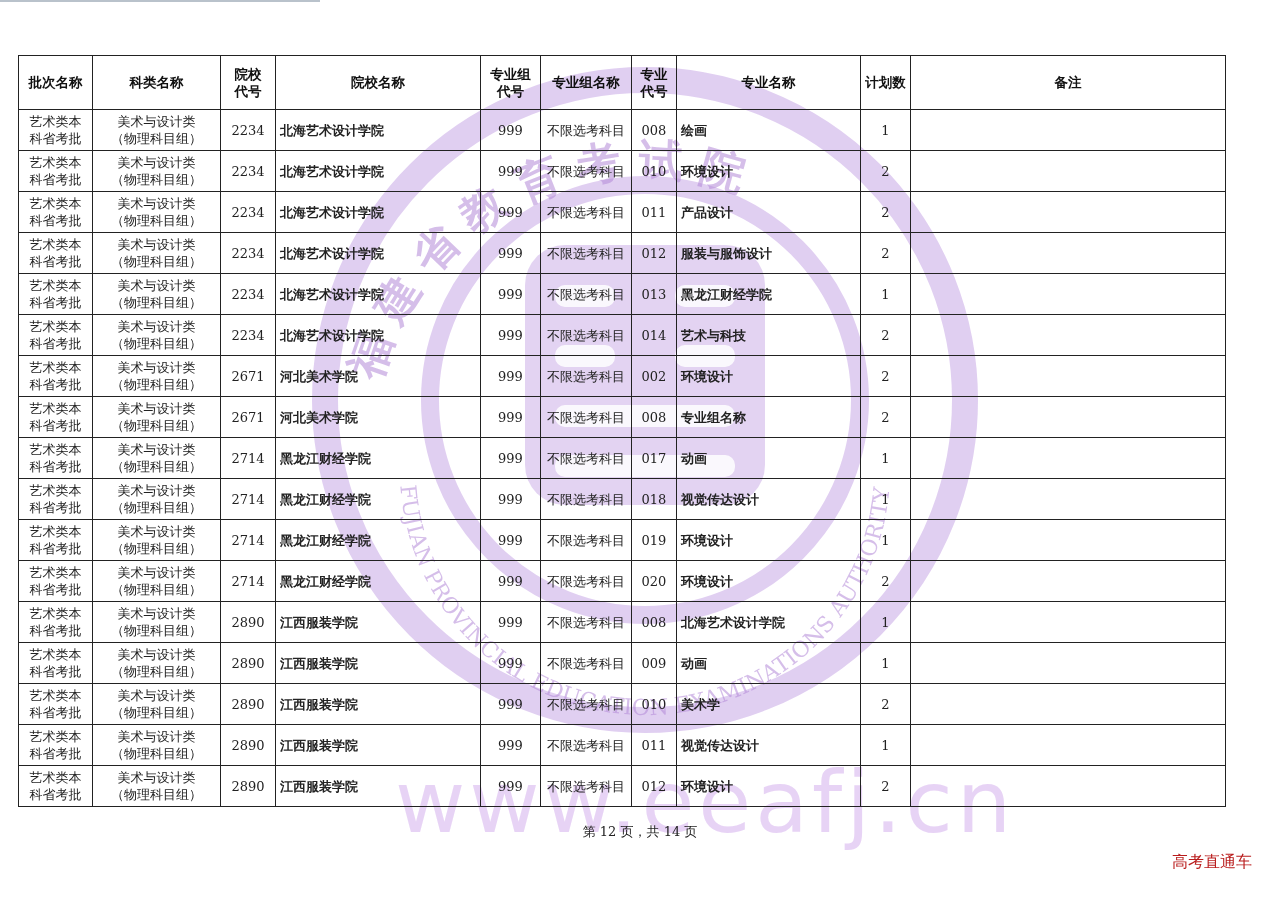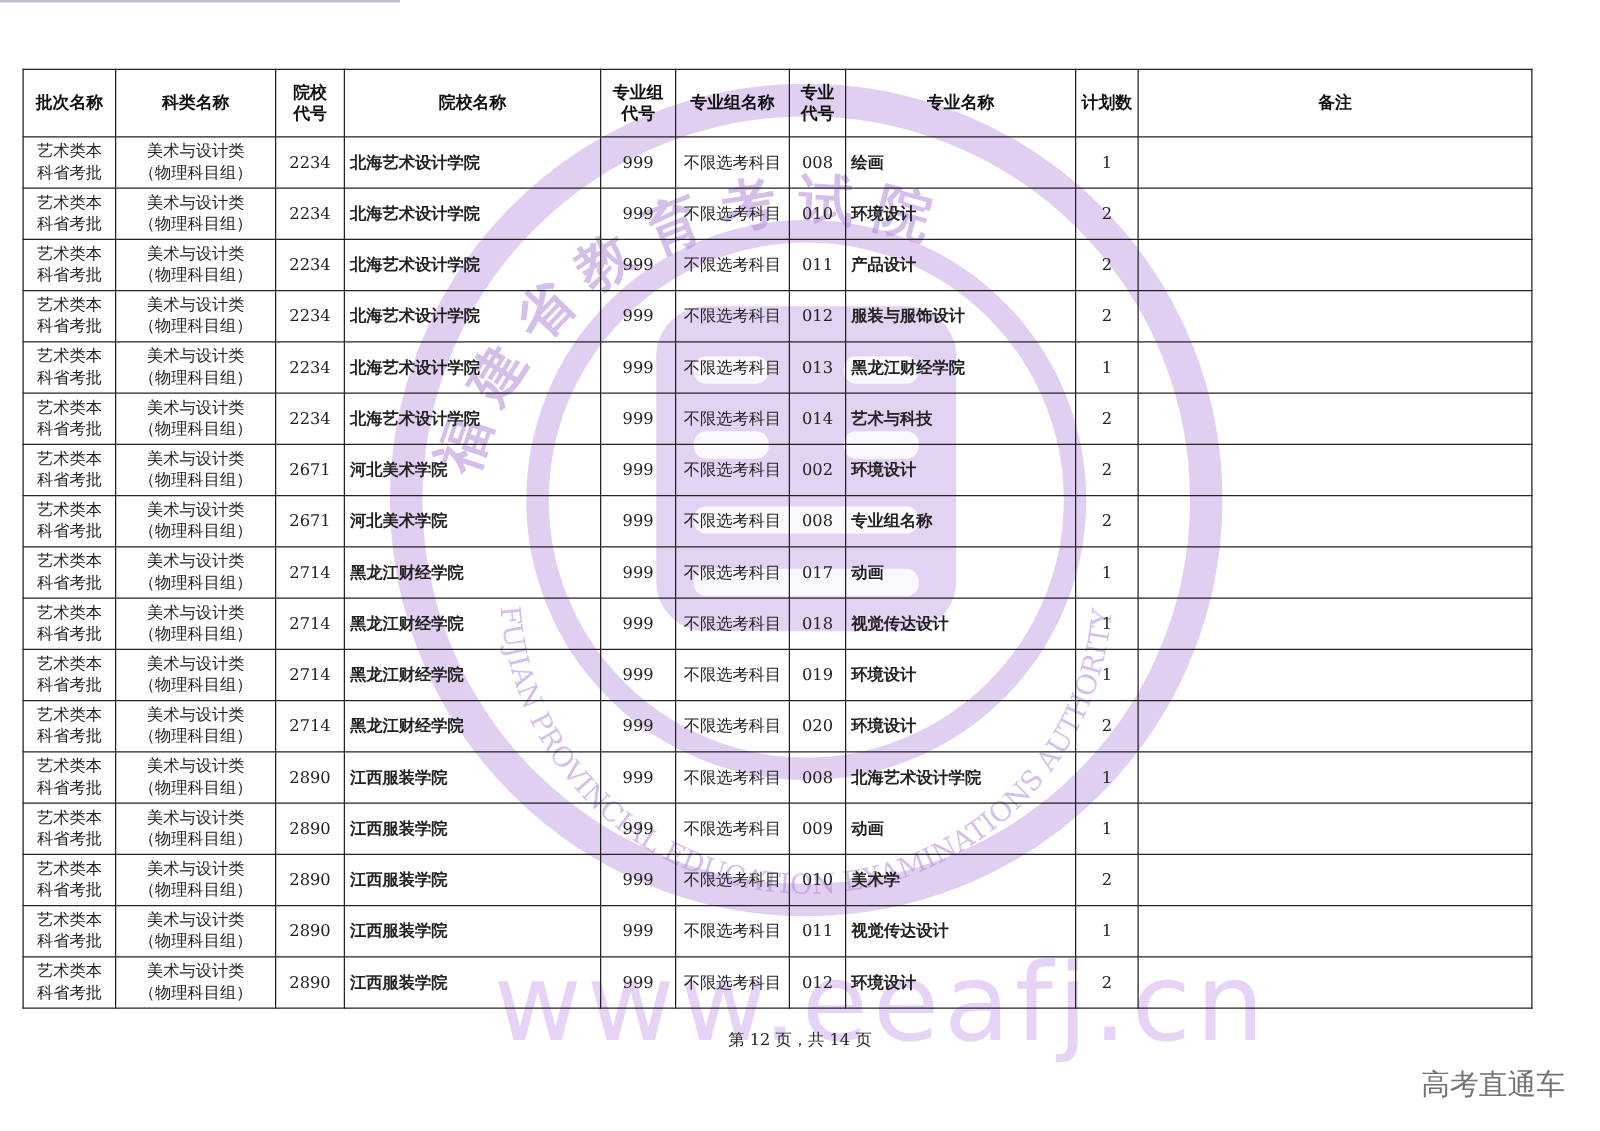--- a/index.html
+++ b/index.html
@@ -15,21 +15,21 @@
   }
   table.plan th, table.plan td {
     border: 1.5px solid #222; padding: 0; font-size: 13px; line-height: 17px; vertical-align: middle;
     background: transparent;
   }
   table.plan th { height: 53px; font-family: "DejaVu Sans", "Liberation Sans", sans-serif; font-weight: bold; font-size: 13.5px; text-align: center; color: #111; }
   table.plan td { height: 40px; color: #222; }
   .c { text-align: center; }
   .l { text-align: left; padding-left: 4px !important; font-weight: bold; }
   .footer-page { position: absolute; left: 0; width: 1280px; top: 823px; text-align: center; font-size: 13px; color: #222; z-index: 2; }
-  .brand { position: absolute; right: 28px; top: 852px; font-family: "DejaVu Sans", "Liberation Sans", sans-serif; font-size: 23px; color: #737373; z-index: 2; }
+  .brand { position: absolute; right: 28px; top: 852px; font-family: "DejaVu Sans", "Liberation Sans", sans-serif; font-size: 16px; color: #b91c1c; z-index: 2; }
 </style>
 </head>
 <body>
 
 <div class="topline"></div>
 
 <svg class="watermark" viewBox="0 0 1280 905" xmlns="http://www.w3.org/2000/svg">
   <defs>
     <path id="sealArcTop" d="M 370 450 A 275 275 0 0 1 920 450"></path>
     <path id="sealArcBottom" d="M 400 470 A 245 245 0 0 0 890 470"></path>

